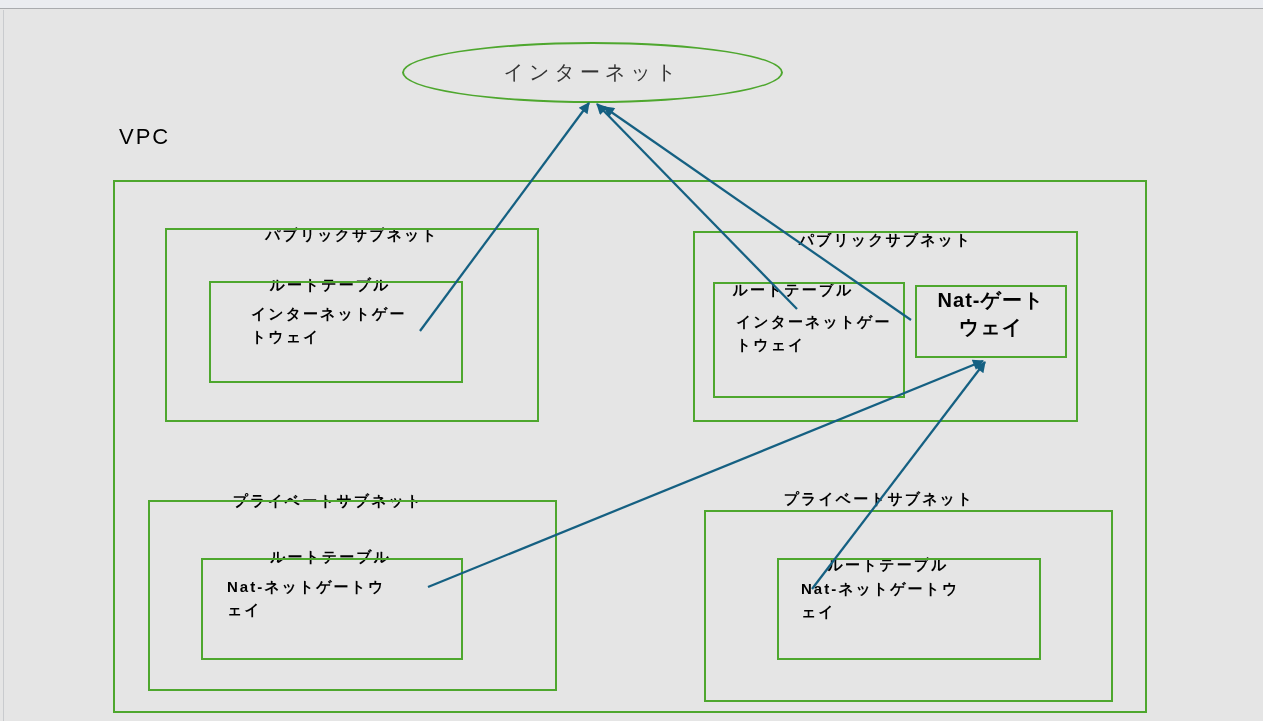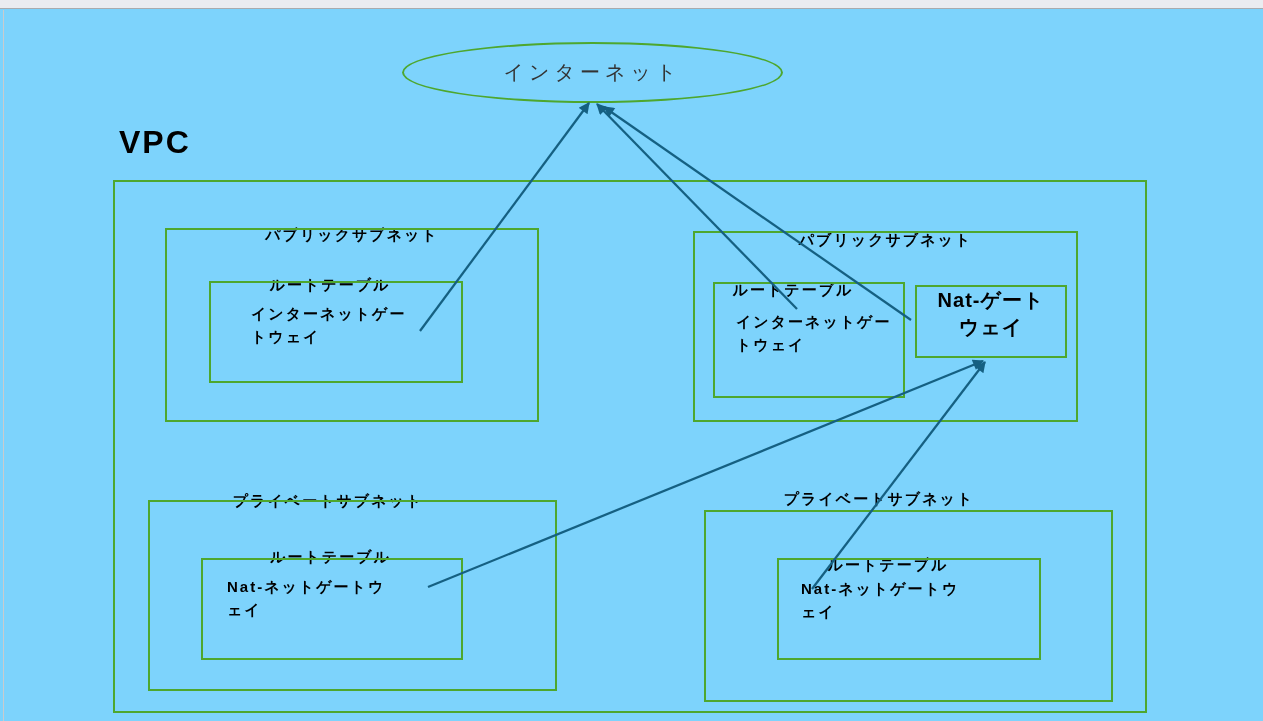--- a/index.html
+++ b/index.html
@@ -8,21 +8,21 @@
     --text:#000000;
   }
   *{box-sizing:border-box;margin:0;padding:0;}
   html,body{width:1263px;height:721px;}
   body{
     font-family:"Liberation Sans","DejaVu Sans",sans-serif;
     background:#ffffff;
     position:relative;
     overflow:hidden;
   }
-  .page{position:absolute;inset:0;background:#7dd3fc;}
+  .page{position:absolute;inset:0;background:#e5e5e5;}
   .top-chrome{
     position:absolute;left:0;top:0;width:1263px;height:9px;
     background:#EAECF0;border-bottom:1px solid #A9ABAE;
   }
   .left-chrome{
     position:absolute;left:3px;top:10px;width:1px;height:711px;
     background:#C9CBCE;
   }
   .green-box{
     position:absolute;
@@ -33,21 +33,21 @@
     position:absolute;left:402px;top:42px;width:381px;height:61px;
     border:2px solid var(--green);border-radius:50%;
     display:flex;align-items:center;justify-content:center;
   }
   .ellipse-label{
     font-size:20px;font-weight:400;color:#333333;
     letter-spacing:5px;white-space:nowrap;
   }
   .vpc-title{
     position:absolute;left:119px;top:124px;
-    font-size:32px;font-weight:bold;color:var(--text);letter-spacing:2px;
+    font-size:22px;font-weight:normal;color:var(--text);letter-spacing:2px;
   }
   .subnet-label,.route-label{
     position:absolute;text-align:center;
     font-size:15px;font-weight:bold;color:var(--text);letter-spacing:2px;
     white-space:nowrap;
     margin-top:32px;
   }
   .gw-text{
     position:absolute;
     font-size:15px;font-weight:bold;color:var(--text);letter-spacing:2px;

